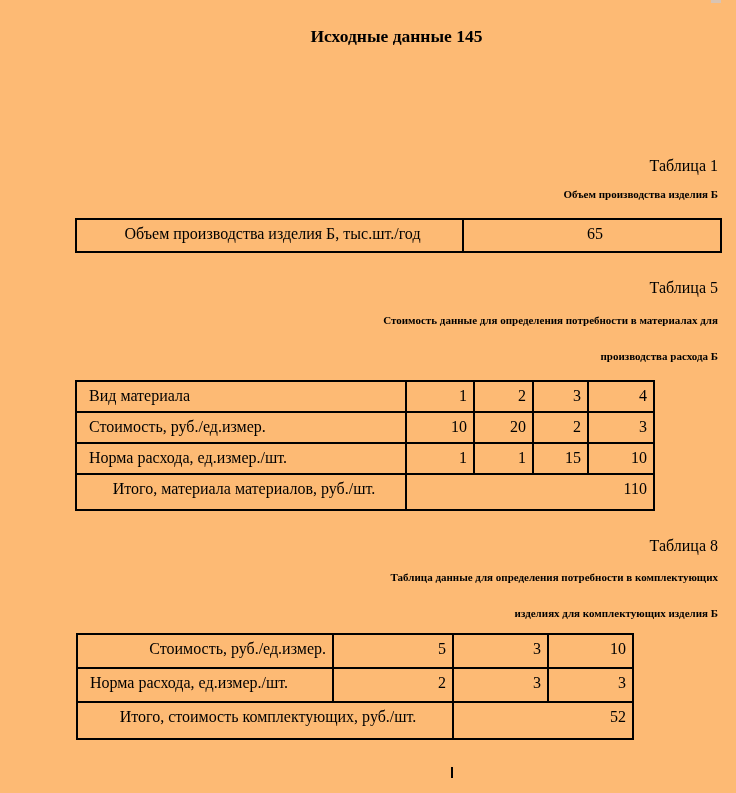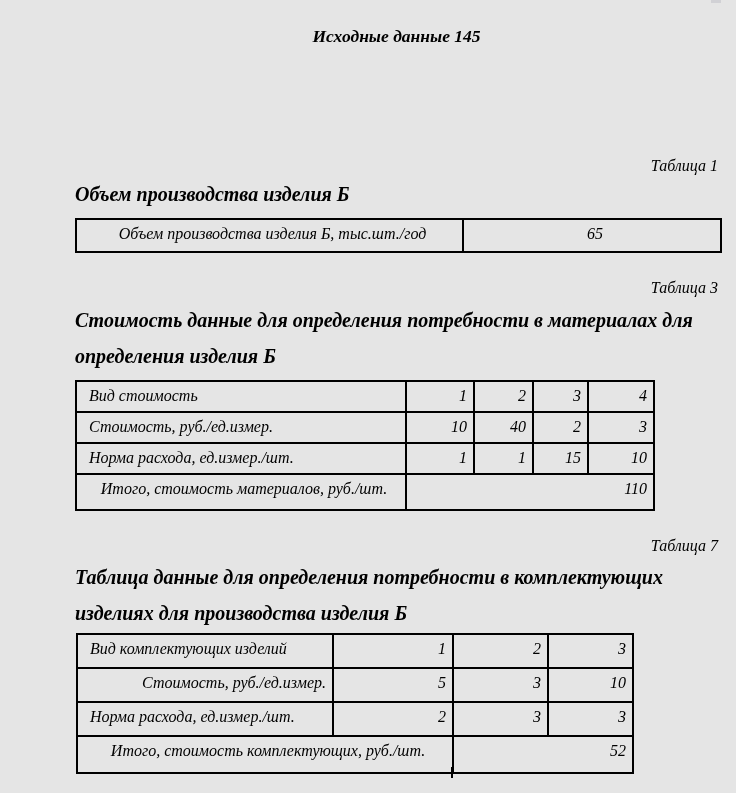--- a/index.html
+++ b/index.html
@@ -1,39 +1,38 @@
 <!DOCTYPE html>
 <html><head>
 <meta charset="utf-8">
 <style>
   html,body{margin:0;padding:0;background:#ffffff;}
   .page{
     position:relative;
     width:736px;height:793px;
-    background:#e5e5e5;
+    background:#fdba74;
     color:#000;
     font-family:"Liberation Serif","DejaVu Serif",serif;
     overflow:hidden;
-    font-style:italic;
   }
   .corner-artifact{
     position:absolute;left:711px;top:0;width:10px;height:3px;
     background:#c9c9ce;opacity:.7;
   }
   .main-title{
     position:absolute;left:75px;top:25px;width:643px;margin:0;
     font-size:17.5px;font-weight:bold;text-align:center;line-height:22px;
   }
   .tbl-label{
     position:absolute;left:75px;width:643px;
     font-size:16px;text-align:right;line-height:20px;
   }
   .caption{
     position:absolute;left:75px;width:643px;
-    font-size:20px;font-weight:bold;text-align:left;line-height:20px;
+    font-size:11px;font-weight:bold;text-align:right;line-height:20px;
   }
   .caption.two{line-height:36px;}
   table.doc{
     position:absolute;
     border-collapse:collapse;
     table-layout:fixed;
   }
   table.doc td{
     border:2px solid #000;
     font-size:16px;
@@ -73,81 +72,75 @@
         <col style="width:258px">
       </colgroup>
     <tbody>
         <tr>
       <td class="ctr">Объем производства изделия Б, тыс.шт./год</td>
       <td class="ctr">65</td>
     </tr>
   </tbody>
     </table>
 
-  <div class="tbl-label" style="top:278px">Таблица 3</div>
+  <div class="tbl-label" style="top:278px">Таблица 5</div>
   <div class="caption two" style="top:302px">
     <div>Стоимость данные для определения потребности в материалах для</div>
-    <div>определения изделия Б</div>
+    <div>производства расхода Б</div>
   </div>
   <table id="table2" class="doc" style="left:75px;top:380px;width:580px">
     <colgroup>
       <col style="width:330px">
         <col style="width:68px">
         <col style="width:59px">
         <col style="width:55px">
         <col style="width:66px">
     </colgroup>
     <tbody>
         <tr class="r">
-      <td>Вид стоимость</td>
+      <td>Вид материала</td>
       <td class="num">1</td>
       <td class="num">2</td>
       <td class="num">3</td>
       <td class="num">4</td>
     </tr>
     <tr class="r">
       <td>Стоимость, руб./ед.измер.</td>
       <td class="num">10</td>
-      <td class="num">40</td>
+      <td class="num">20</td>
       <td class="num">2</td>
       <td class="num">3</td>
     </tr>
     <tr class="r">
       <td>Норма расхода, ед.измер./шт.</td>
       <td class="num">1</td>
       <td class="num">1</td>
       <td class="num">15</td>
       <td class="num">10</td>
     </tr>
     <tr class="total">
-      <td class="ctr">Итого, стоимость материалов, руб./шт.</td>
+      <td class="ctr">Итого, материала материалов, руб./шт.</td>
       <td class="num" colspan="4">110</td>
     </tr>
   </tbody>
     </table>
 
-  <div class="tbl-label" style="top:536px">Таблица 7</div>
+  <div class="tbl-label" style="top:536px">Таблица 8</div>
   <div class="caption two" style="top:559px">
     <div>Таблица данные для определения потребности в комплектующих</div>
-    <div>изделиях для производства изделия Б</div>
+    <div>изделиях для комплектующих изделия Б</div>
   </div>
   <table id="table3" class="doc" style="left:76px;top:633px;width:556px">
     <colgroup>
       <col style="width:256px">
         <col style="width:120px">
         <col style="width:95px">
         <col style="width:85px">
     </colgroup>
     <tbody>
-        <tr class="r">
-      <td>Вид комплектующих изделий</td>
-      <td class="num">1</td>
-      <td class="num">2</td>
-      <td class="num">3</td>
-    </tr>
     <tr class="r">
       <td class="rt">Стоимость, руб./ед.измер.</td>
       <td class="num">5</td>
       <td class="num">3</td>
       <td class="num">10</td>
     </tr>
     <tr class="r">
       <td>Норма расхода, ед.измер./шт.</td>
       <td class="num">2</td>
       <td class="num">3</td>

